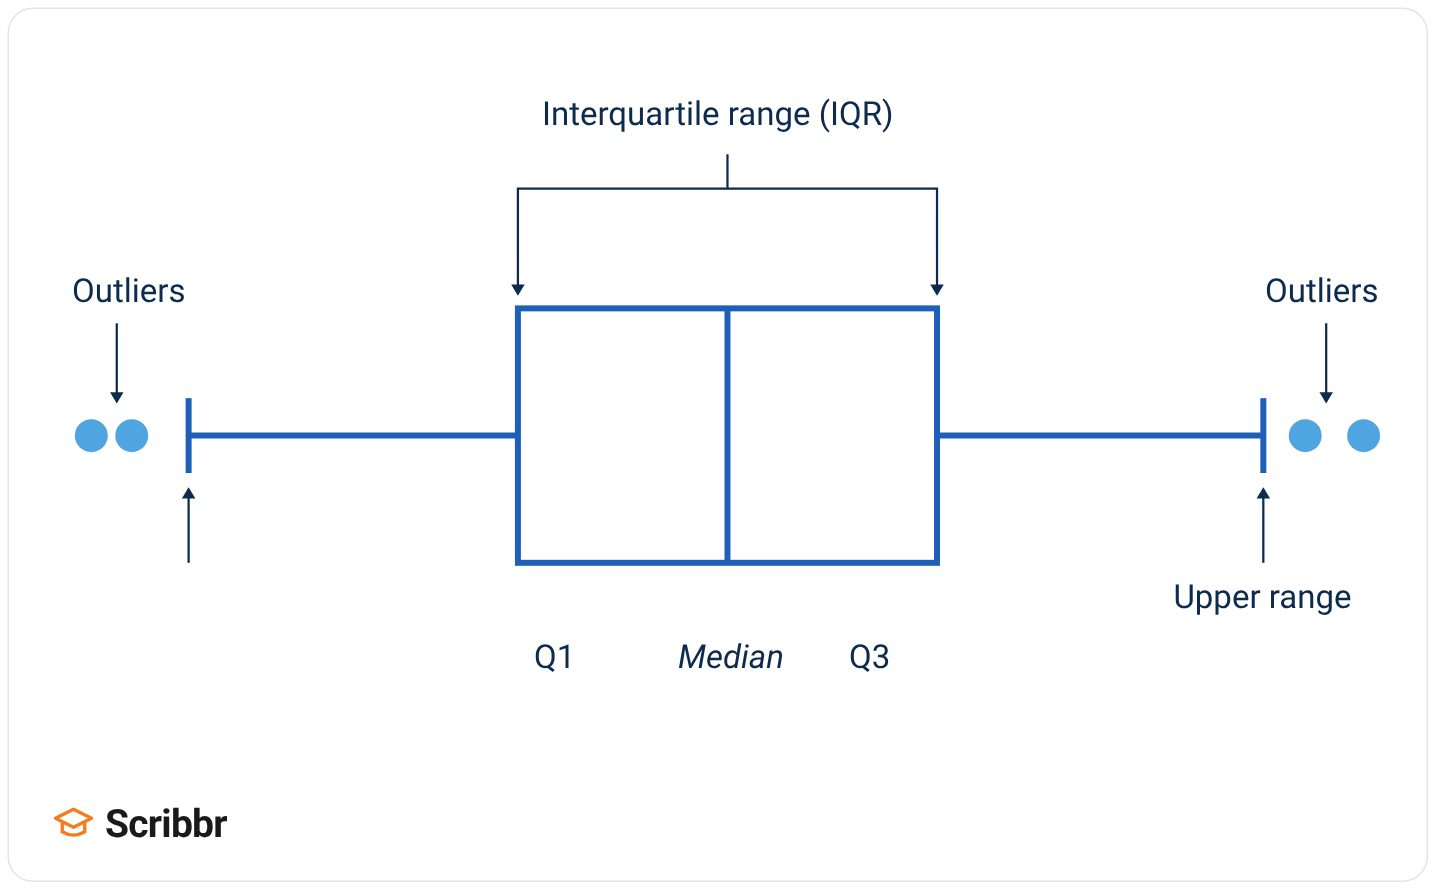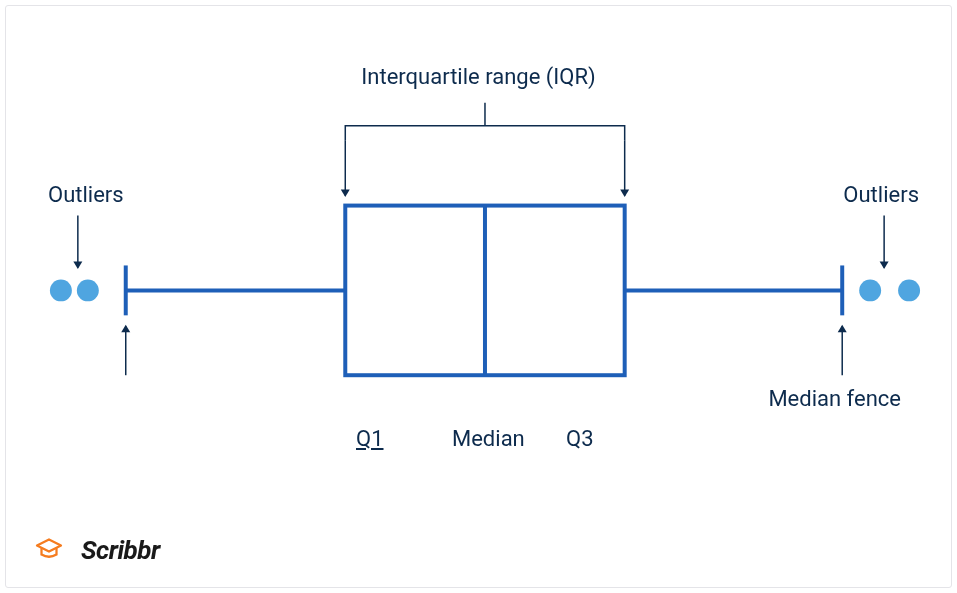--- a/index.html
+++ b/index.html
@@ -7,42 +7,41 @@
     font-family: -apple-system, BlinkMacSystemFont, "Segoe UI", Roboto, Helvetica, Arial, sans-serif;
     background: #fff;
     width: 957px;
     height: 593px;
     position: relative;
   }
   .frame {
     position: absolute;
     inset: 5px;
     border: 1px solid #e4e4e8;
-    border-radius: 3px;
+    border-radius: 17px;
     background: #fff;
   }
   .canvas {
     position: absolute;
     inset: 0;
   }
   .label {
     position: absolute;
     color: #0d2b4d;
     font-size: 22px;
     font-weight: 400;
     white-space: nowrap;
   }
   .logo {
     position: absolute;
     left: 28px;
     bottom: 22px;
     display: flex;
     align-items: flex-start;
-    gap: 17px;
-    font-style: italic;
+    gap: 6px;
   }
   .logo-text {
     font-weight: 700;
     font-size: 26px;
     color: #1a1a1a;
     letter-spacing: -0.5px;
   }
 </style>
 </head>
 <body>
@@ -89,25 +88,25 @@
     <line x1="838" y1="370" x2="838" y2="321" stroke="#0d2b4d" stroke-width="1.5" marker-end="url(#arrowD)"></line>
   </svg>
 
   <div class="label" style="left:50%; top:58px; transform:translateX(-50%);">Interquartile range (IQR)</div>
 
   <div class="label" style="left:42px; top:176px;">Outliers</div>
 
   <div class="label" style="right:32px; top:176px;">Outliers</div>
 
 
-  <div class="label" style="right:50px; top:380px;">Median fence</div>
+  <div class="label" style="right:50px; top:380px;">Upper range</div>
 
-  <div class="label" style="left:350px; top:420px;text-decoration:underline;">Q1</div>
+  <div class="label" style="left:350px; top:420px;">Q1</div>
 
-  <div class="label" style="left:446px; top:420px;">Median</div>
+  <div class="label" style="left:446px; top:420px;font-style:italic;">Median</div>
 
   <div class="label" style="left:560px; top:420px;">Q3</div>
 
   <div class="logo">
     <svg width="30" height="30" viewBox="0 0 40 40">
       <path d="M20 6 L36 14 L20 22 L4 14 Z" fill="none" stroke="#f57c1f" stroke-width="3" stroke-linejoin="round"></path>
       <path d="M10 18 L10 26 Q20 32 30 26 L30 18" fill="none" stroke="#f57c1f" stroke-width="3" stroke-linecap="round"></path>
     </svg>
     <span class="logo-text">Scribbr</span>
   </div>

